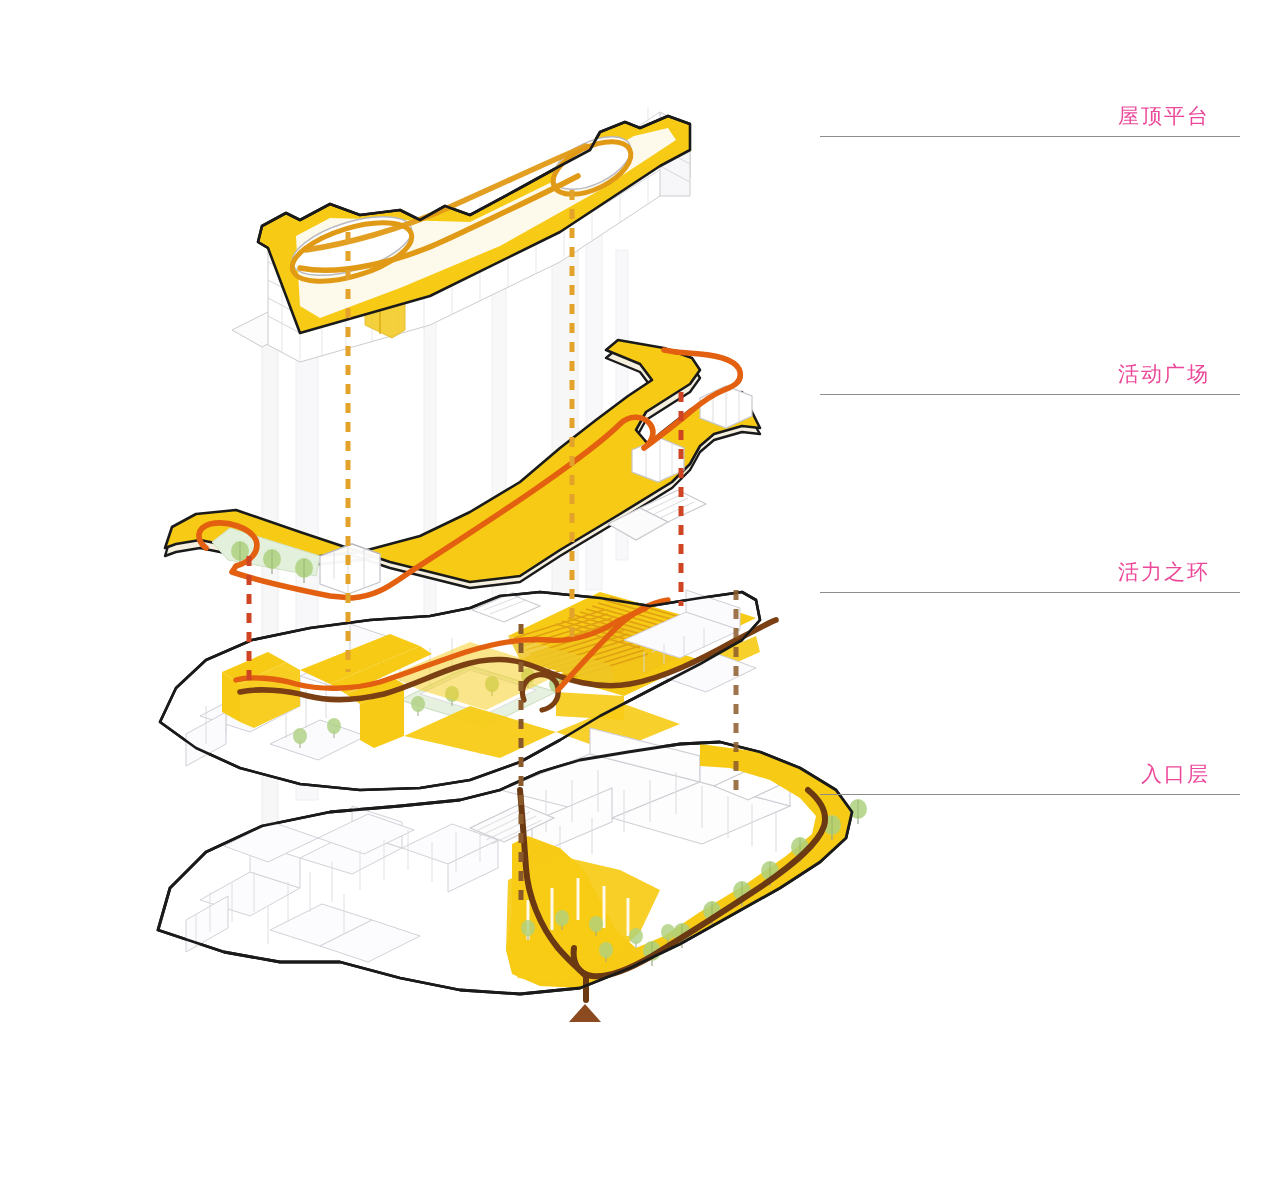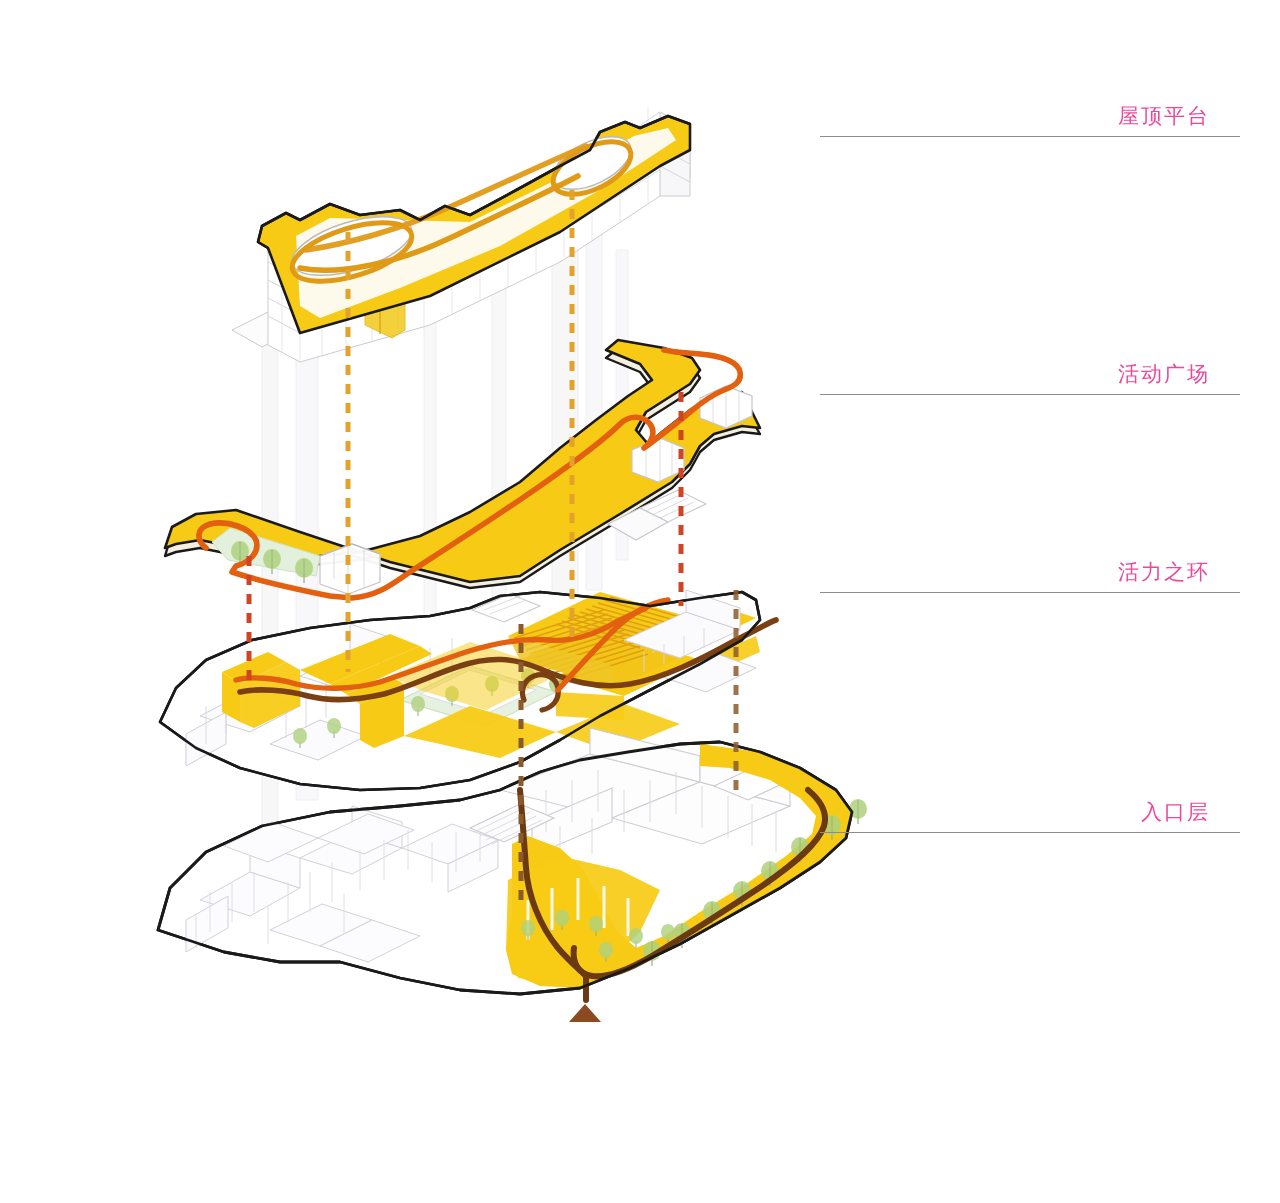--- a/index.html
+++ b/index.html
@@ -14,21 +14,21 @@
   .legend-label{
     text-align:right;font-size:21px;color:#ec4899;letter-spacing:2px;
     line-height:1.1;padding-right:30px;white-space:nowrap;
   }
   .legend-rule{
     margin-top:9px;height:0;border-top:1px solid #8d8d8d;width:100%;
   }
   #legend-0{top:104px;}
   #legend-1{top:362px;}
   #legend-2{top:560px;}
-  #legend-3{top:800px;}
+  #legend-3{top:762px;}
 </style>
 </head>
 <body>
 
 <div id="stage">
 
   <svg id="axo" viewBox="0 0 1280 1203">
     <defs>
       <g id="tree-glyph">
         <path d="M0,0 L0,-9" stroke="#9aa88a" stroke-width="1.2"></path>

